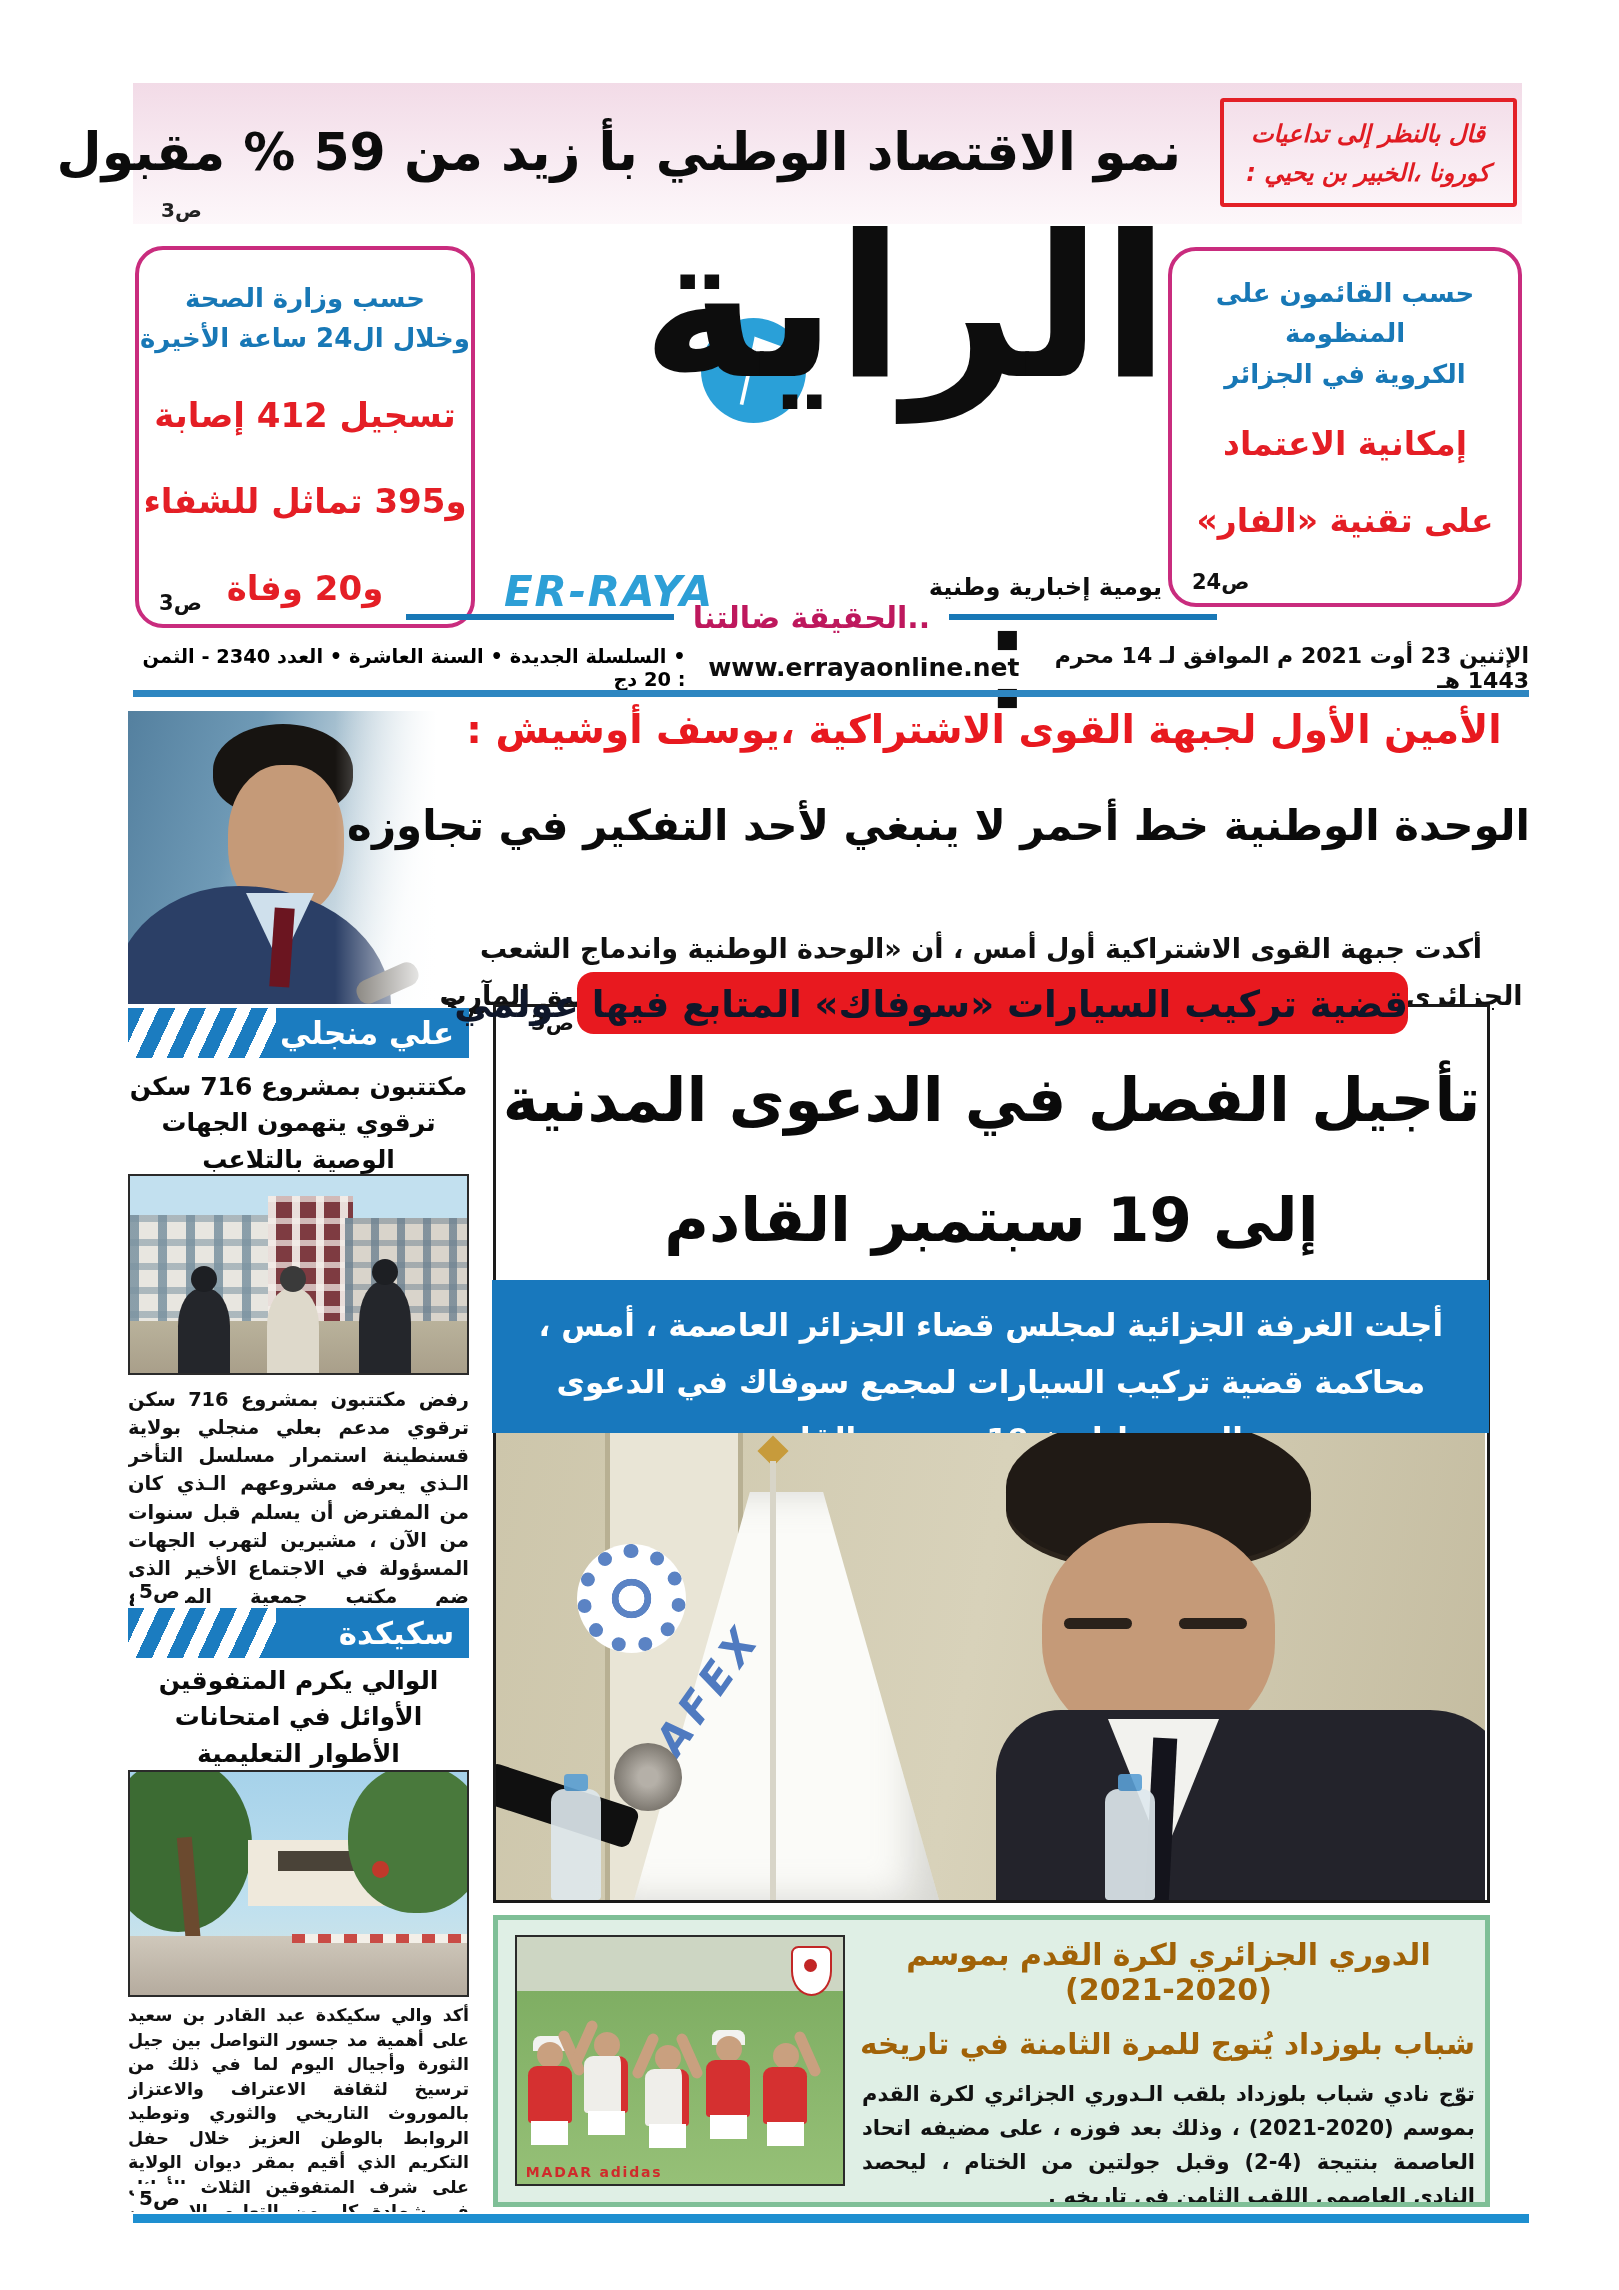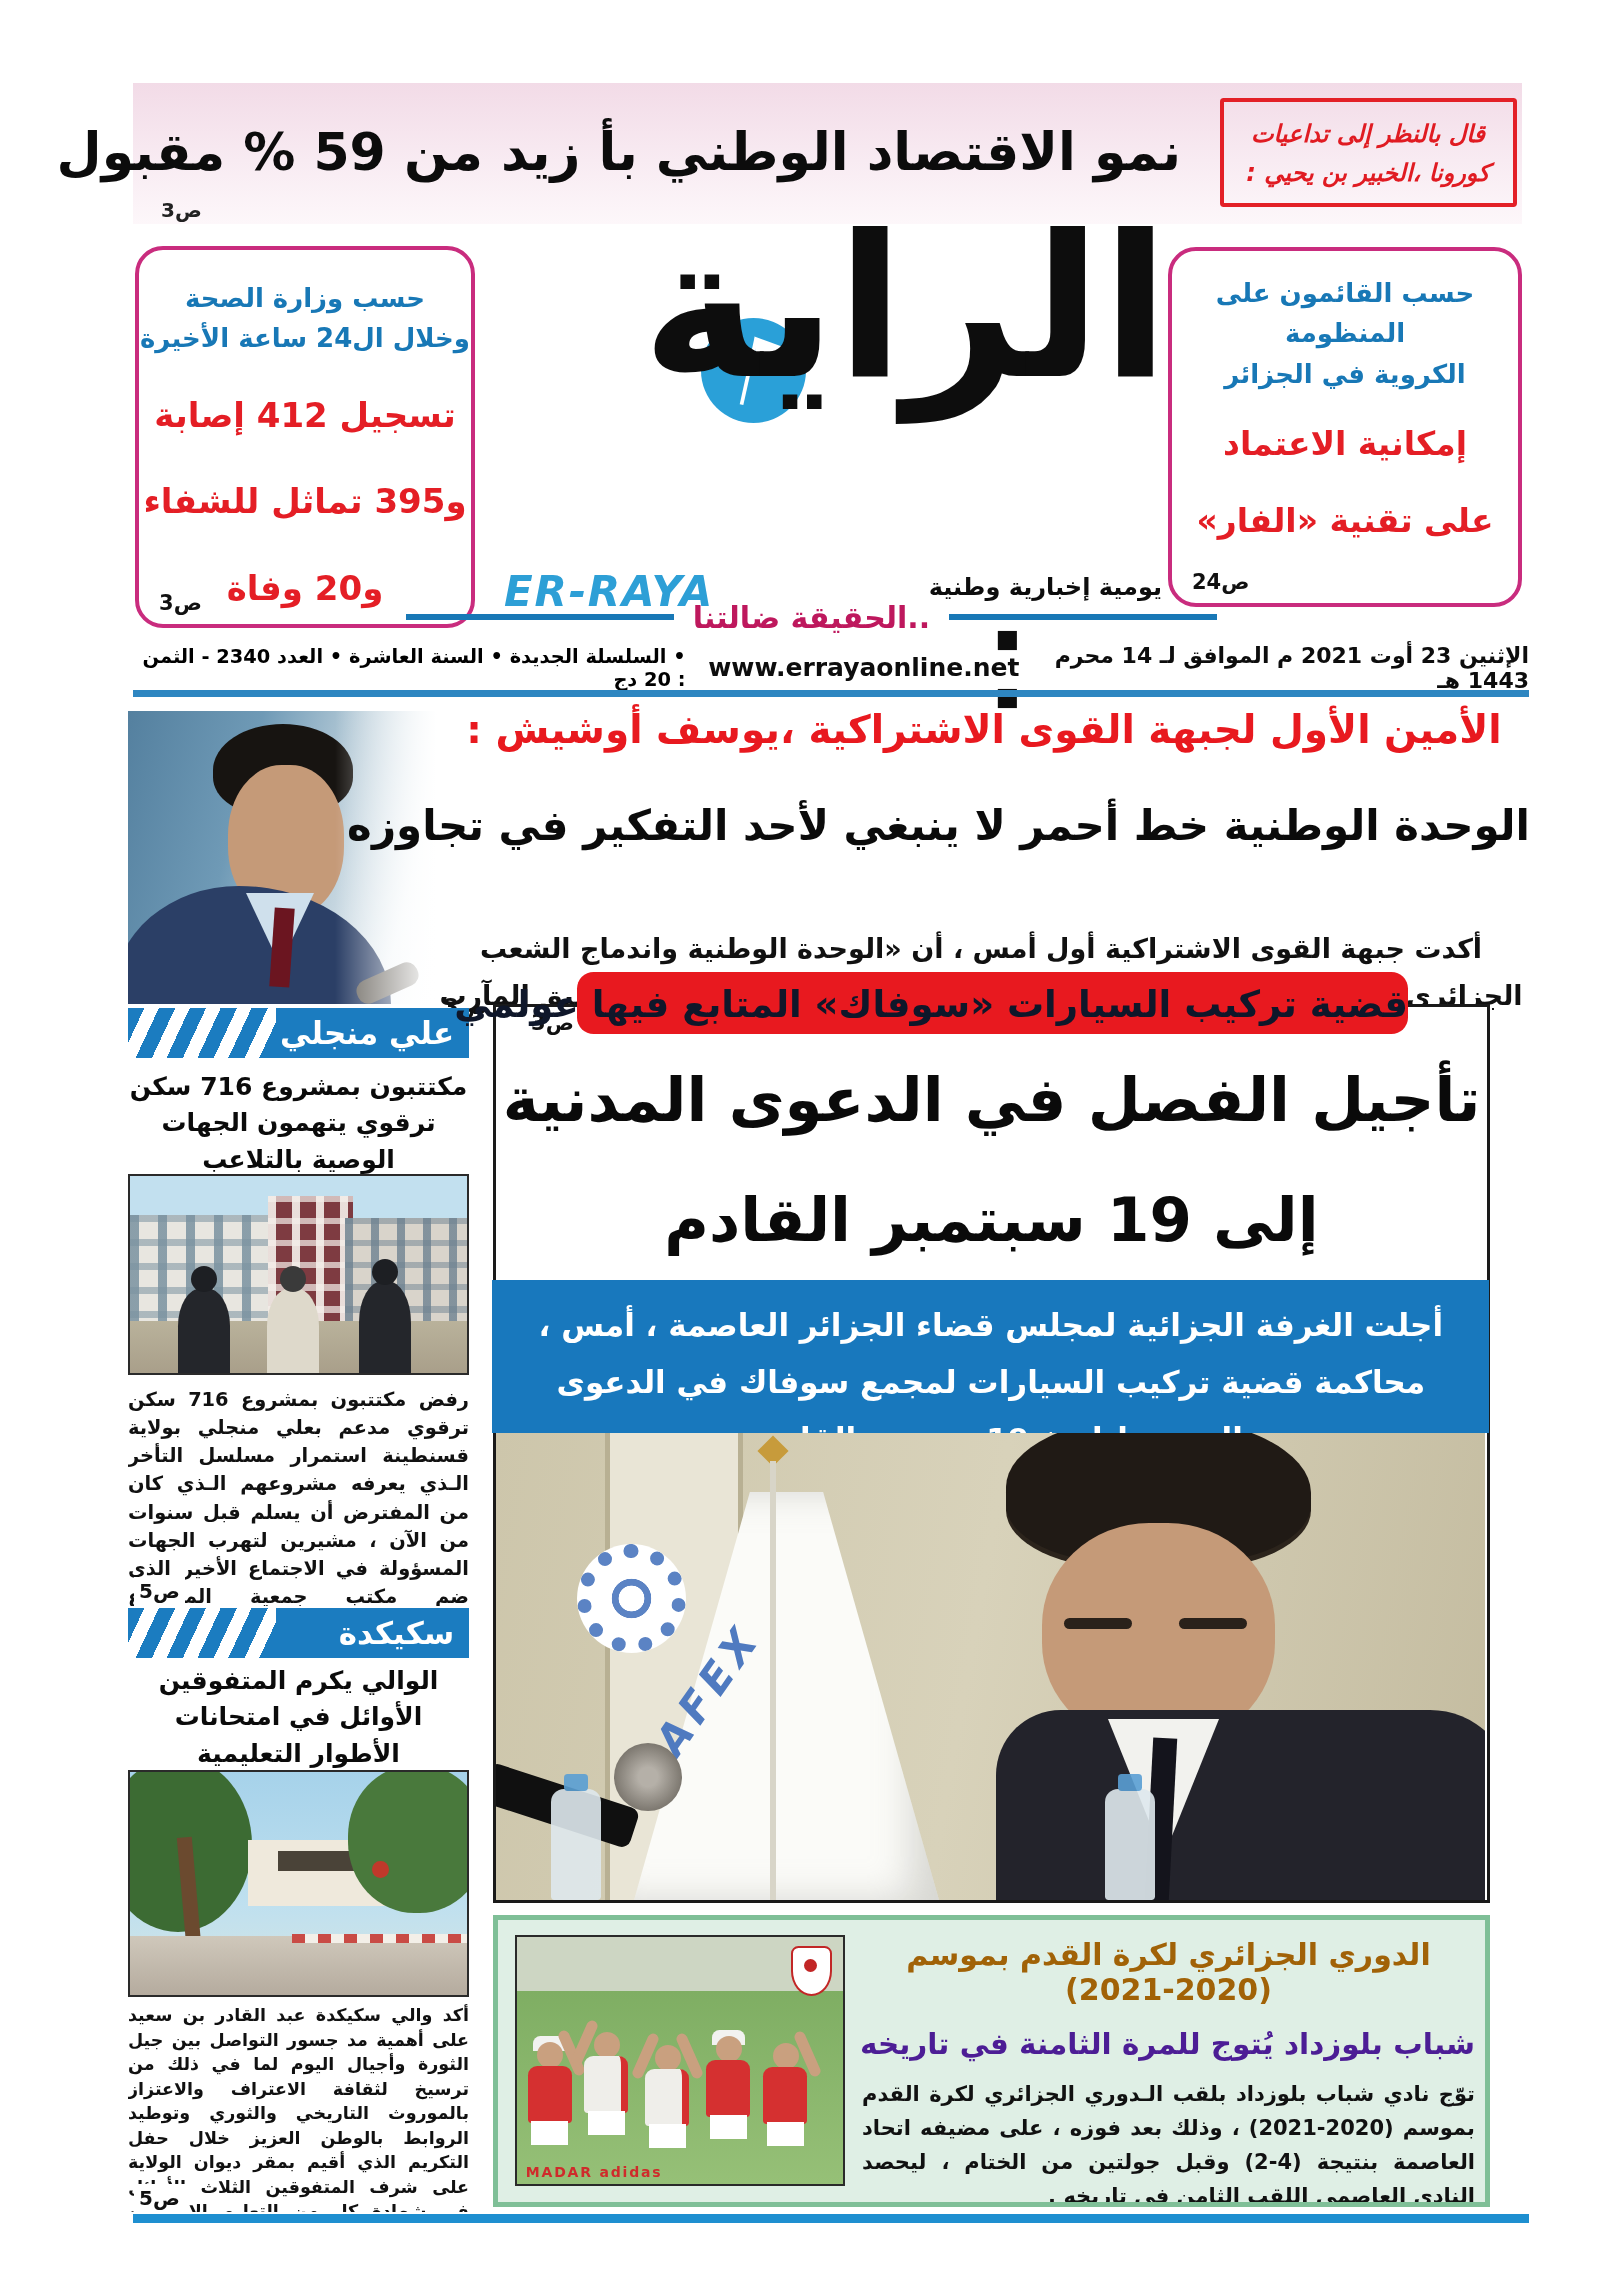--- a/index.html
+++ b/index.html
@@ -173,21 +173,21 @@
   .player .torso.white { background:#efeeea; border-right:7.4px solid #d53030; }
   .player .arm { position:absolute; top:-13px; width:11px; height:48px; background:#c9a07f; border-radius:5.5px; }
   .player .arm.up-l { left:-3.7px; transform:rotate(24deg); }
   .player .arm.up-r { right:-3.7px; transform:rotate(-24deg); }
   .player .shorts { position:absolute; left:5.5px; top:79px; width:37px; height:24px; background:#fff; }
   .player .cap { position:absolute; left:7.4px; top:-5.5px; width:33px; height:14.8px; border-radius:7.4px 7.4px 0 0; background:#f2f2f0; }
   .fb-sponsors { position:absolute; left:9.2px; bottom:3.7px; font-size:14px; font-weight:bold; color:#cf2b2b;
     letter-spacing:1.8px; direction:ltr; }
   .fb-text { position:absolute; left:364px; top:11px; width:613px; text-align:center; }
   .fb-kicker { font-size:30px; font-weight:bold; color:#a16207; margin-top:5.5px; }
-  .fb-headline { font-size:29.5px; font-weight:bold; color:#4c1d95; margin-top:20px; white-space:nowrap; }
+  .fb-headline { font-size:29.5px; font-weight:bold; color:#a16207; margin-top:20px; white-space:nowrap; }
   .fb-body { font-size:21px; font-weight:bold; color:#111; line-height:1.62; text-align:justify; margin-top:16.6px; }
 </style>
 </head>
 <body>
 
 <div class="page">
 
   <div class="abs top-banner">
     <div class="tb-headline">نمو الاقتصاد الوطني بأ زيد من 59 % مقبول</div>
     <div class="tb-pageref">ص3</div>

